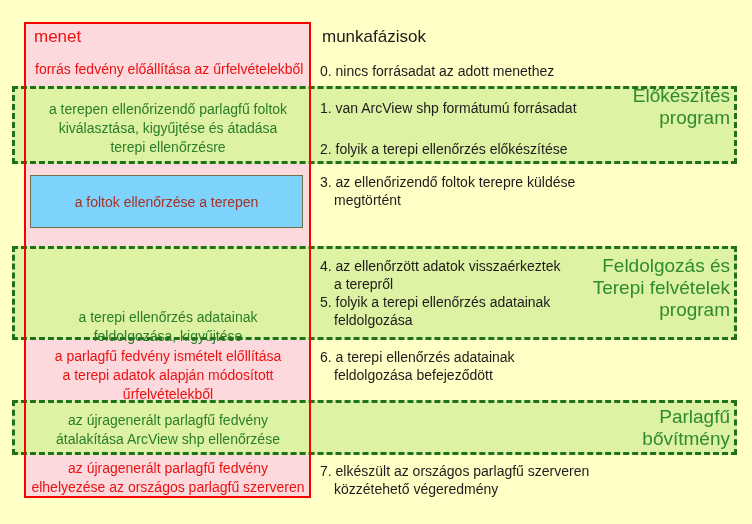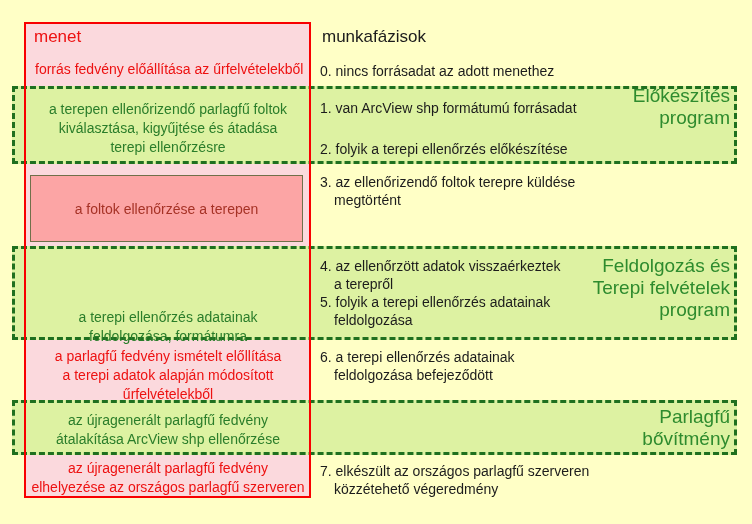--- a/index.html
+++ b/index.html
@@ -18,22 +18,22 @@
     background:#DDF2A2; border:3px dashed #1F701F;
   }
   .band-1 { top:86px;  height:78px; }
   .band-3 { top:246px; height:94px; }
   .band-5 { top:400px; height:55px; }
   .red-border {
     position:absolute; left:24px; top:22px; width:287px; height:476px;
     box-sizing:border-box; border:2px solid #F80000;
   }
   .orange-box {
-    position:absolute; left:30px; top:175px; width:273px; height:67px;
-    box-sizing:border-box; background:#fca5a5; border:1px solid #70704A;
+    position:absolute; left:30px; top:175px; width:273px; height:53px;
+    box-sizing:border-box; background:#7dd3fc; border:1px solid #70704A;
     display:flex; align-items:center; justify-content:center;
     color:#A63226; font-size:14px;
   }
   
   .menet-title {
     position:absolute; left:34px; top:27px;
     font-size:17px; color:#ED1111;
   }
   .menet-intro {
     position:absolute; left:35px; top:61px;
@@ -87,21 +87,21 @@
     <div>kiválasztása, kigyűjtése és átadása</div>
     <div>terepi ellenőrzésre</div>
   </div>
 
   <div class="orange-box">
     <span>a foltok ellenőrzése a terepen</span>
   </div>
 
   <div class="left-text green-text lt3">
     <div>a terepi ellenőrzés adatainak</div>
-    <div>feldolgozása, formátumra</div>
+    <div>feldolgozása, kigyűjtése</div>
   </div>
 
   <div class="left-text red-text lt4">
     <div>a parlagfű fedvény ismételt előllítása</div>
     <div>a terepi adatok alapján módosított</div>
     <div>űrfelvételekből</div>
   </div>
 
   <div class="left-text green-text lt5">
     <div>az újragenerált parlagfű fedvény</div>

